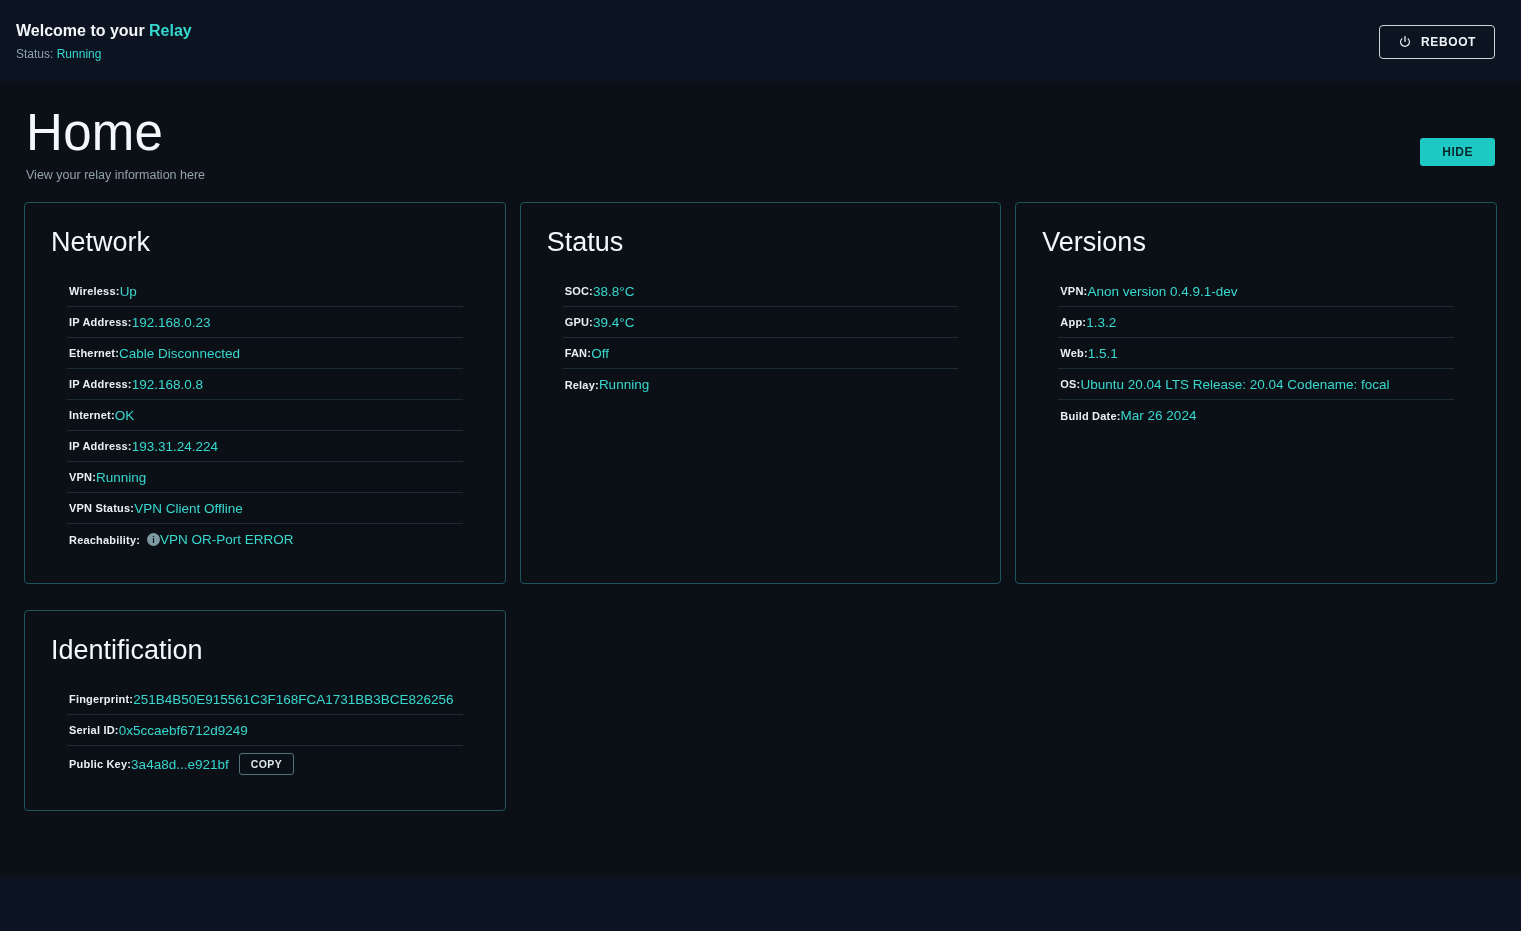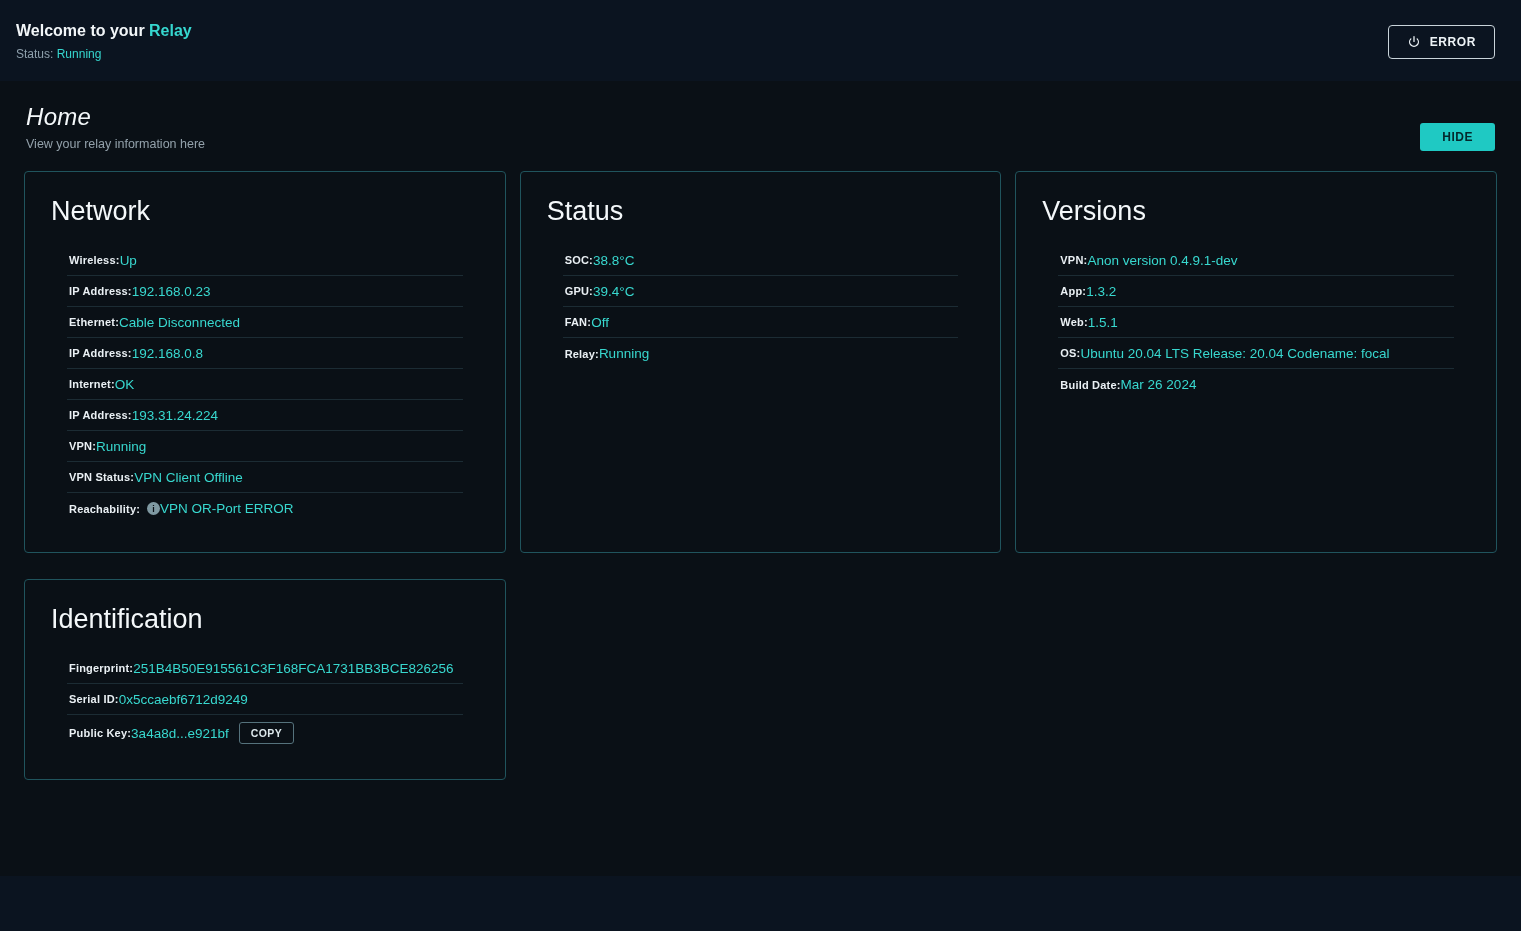--- a/index.html
+++ b/index.html
@@ -37,21 +37,21 @@
   
   .main {
     background: #0a1016;
     padding: 16px 24px 44px;
     min-height: 795px;
   }
   .page-head {
     display: flex; justify-content: space-between; align-items: center;
     padding: 6px 2px 20px;
   }
-  .page-title { font-size: 24px; font-weight: 400; color: #f4f8fa; letter-spacing: .3px; font-style: italic; }
+  .page-title { font-size: 51px; font-weight: 400; color: #f4f8fa; letter-spacing: .3px; }
   .page-subtitle { font-size: 12.5px; color: #93a1ab; margin-top: 6px; }
   .hide-btn {
     background: #1fc9c3; color: #04282c;
     border: none; border-radius: 3px;
     font-family: "Liberation Sans", sans-serif;
     font-size: 12px; font-weight: 700; letter-spacing: .5px;
     padding: 7px 22px;
     cursor: pointer;
     margin-top: 19px;
   }
@@ -111,21 +111,21 @@
     <div class="welcome-title"><span>Welcome to your </span><span class="accent">Relay</span></div>
     <div class="status-line"><span>Status: </span><span class="accent">Running</span></div>
   </div>
   <button class="reboot-btn">
     <span style="display:inline-flex;">
       <svg width="14" height="14" viewBox="0 0 24 24" fill="none" stroke="#eef4f7" stroke-width="2.2" stroke-linecap="round">
         <path d="M12 3v8"></path>
         <path d="M17.4 6.6a7.5 7.5 0 1 1 -10.8 0"></path>
       </svg>
     </span>
-    <span>ERROR</span>
+    <span>REBOOT</span>
   </button>
 </header>
 
 <main class="main">
 
   <div class="page-head">
     <div>
       <h1 class="page-title">Home</h1>
       <div class="page-subtitle">View your relay information here</div>
     </div>

